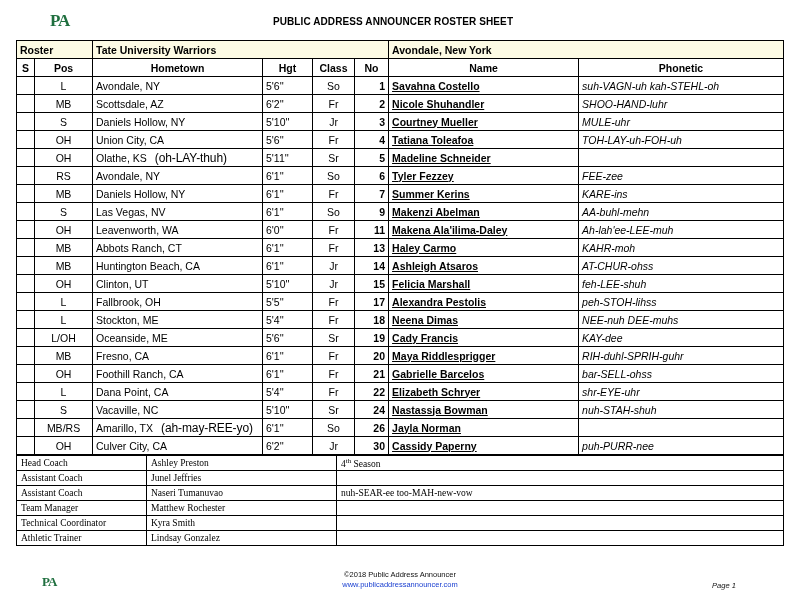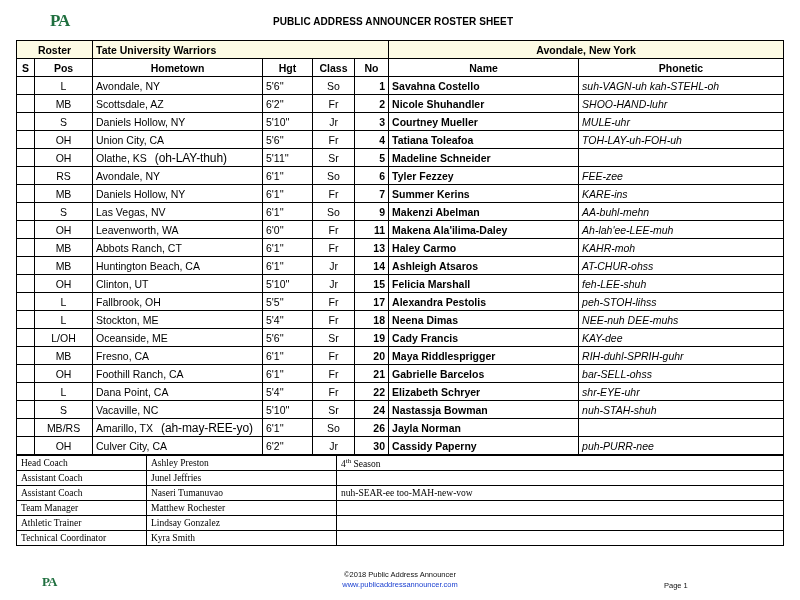--- a/index.html
+++ b/index.html
@@ -52,35 +52,35 @@
     height: 18px;
     vertical-align: middle;
     background: #fff;
   }
   .band {
     background: #fdfbe4 !important;
     font-weight: bold;
     font-size: 11.5px;
     height: 19px;
   }
-  .band-label { text-align: center; }
+  .band-label { text-align: left; }
   .band-left { text-align: left; padding-left: 5px; }
   .colhead {
     text-align: center;
     font-weight: bold;
     font-size: 11px;
     height: 17px;
   }
   .c-s   { width: 18px;  text-align: center; }
   .c-pos { width: 58px;  text-align: center; }
   .c-home{ width: 170px; padding-left: 6px; }
   .c-hgt { width: 50px;  padding-left: 6px; }
   .c-cls { width: 42px;  text-align: center; }
   .c-no  { width: 34px;  text-align: right; padding-right: 5px; font-weight: bold; }
-  .c-name{ width: 190px; padding-left: 6px; font-weight: bold; font-size: 11px; }
+  .c-name{ width: 190px; padding-left: 6px; font-weight: bold; font-size: 11px; text-decoration: underline; }
   .c-phon{ padding-left: 6px; font-style: italic; }
   .pron {
     font-size: 12px;
     font-weight: normal;
     padding-left: 8px;
     letter-spacing: -0.1px;
   }
   
   table.staff {
     width: 100%;
@@ -122,22 +122,23 @@
     flex: 1;
     text-align: center;
     line-height: 1.35;
     color: #111;
   }
   .foot-center a, .foot-link {
     color: #1a3fd0;
   }
   .foot-right {
     width: 120px;
-    text-align: left;
+    text-align: center;
     color: #111;
+    font-style: italic;
   }
 </style>
 </head>
 <body>
 
 <div class="page">
 
   <div class="doc-header">
     <div class="logo">PA</div>
     <div class="doc-title">PUBLIC ADDRESS ANNOUNCER ROSTER SHEET</div>
@@ -406,27 +407,27 @@
           <td class="s-role">Assistant Coach</td>
           <td class="s-name">Naseri Tumanuvao</td>
           <td class="s-extra">nuh-SEAR-ee too-MAH-new-vow</td>
         </tr>
         <tr>
           <td class="s-role">Team Manager</td>
           <td class="s-name">Matthew Rochester</td>
           <td class="s-extra"></td>
         </tr>
         <tr>
+          <td class="s-role">Technical Coordinator</td>
+          <td class="s-name">Kyra Smith</td>
+          <td class="s-extra"></td>
+        </tr>
+        <tr>
           <td class="s-role">Athletic Trainer</td>
           <td class="s-name">Lindsay Gonzalez</td>
-          <td class="s-extra"></td>
-        </tr>
-        <tr>
-          <td class="s-role">Technical Coordinator</td>
-          <td class="s-name">Kyra Smith</td>
           <td class="s-extra"></td>
         </tr>
       </tbody>
   </table>
 
   <div class="doc-footer">
     <div class="foot-logo">PA</div>
     <div class="foot-center">
       <div>©2018 Public Address Announcer</div>
       <div class="foot-link">www.publicaddressannouncer.com</div>

